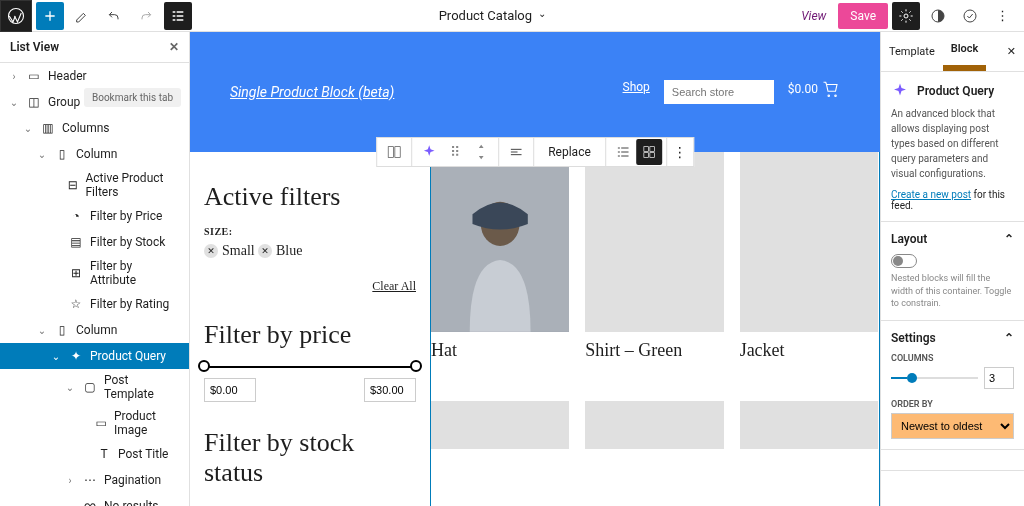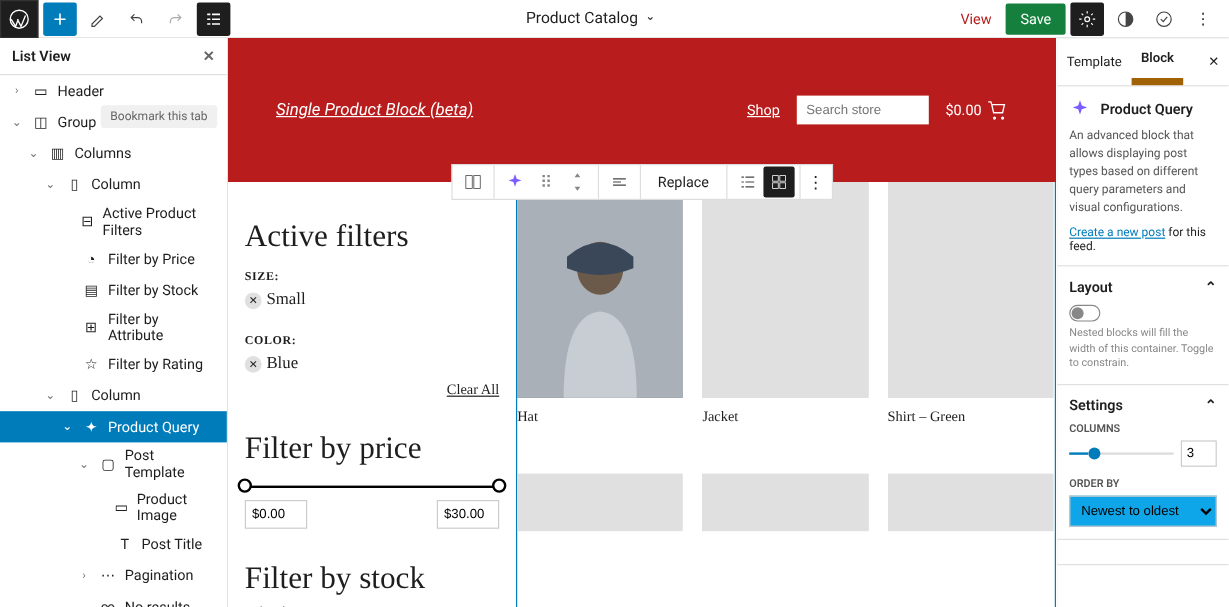--- a/index.html
+++ b/index.html
@@ -7,84 +7,84 @@
 .topbar { height: 32px; display: flex; align-items: center; background: #fff; border-bottom: 1px solid #e0e0e0; }
 .topbar-left { display: flex; align-items: center; gap: 4px; padding-left: 0; }
 .wp-logo { width: 32px; height: 32px; background: #1e1e1e; color: #fff; display: flex; align-items: center; justify-content: center; font-weight: bold; border: 1px solid #333;}
 .wp-logo svg { width: 18px; height: 18px; fill: #fff; }
 .square-btn { width: 28px; height: 28px; display: flex; align-items: center; justify-content: center; border-radius: 2px; cursor: pointer; }
 .square-btn.blue { background: #007cba; color: #fff; }
 .square-btn.dark { background: #1e1e1e; color: #fff; }
 .square-btn svg { width: 16px; height: 16px; }
 .topbar-center { flex: 1; display: flex; align-items: flex-start; justify-content: center; gap: 6px; font-size: 13px; }
 .topbar-right { display: flex; align-items: center; gap: 4px; padding-right: 8px; }
-.link-btn { color: #b91c1c; cursor: pointer; font-size: 12px; padding: 0 8px; }
-.save-btn { background: #15803d; color: #fff; padding: 6px 12px; border-radius: 2px; font-size: 12px; cursor: pointer; }
+.link-btn { color: #701a75; cursor: pointer; font-size: 12px; padding: 0 8px; font-style: italic; }
+.save-btn { background: #ec4899; color: #fff; padding: 6px 12px; border-radius: 2px; font-size: 12px; cursor: pointer; }
 .icon-btn { width: 28px; height: 28px; display: flex; align-items: center; justify-content: center; cursor: pointer; border-radius: 2px; }
 .icon-btn.dark { background: #1e1e1e; color: #fff; }
 .main { display: flex; height: calc(100% - 32px); }
 .left-panel { width: 190px; border-right: 1px solid #e0e0e0; overflow-y: auto; background: #fff; position: relative;}
 .left-panel-header { display: flex; align-items: center; justify-content: space-between; padding: 8px 10px; font-size: 12px; font-weight: 600; border-bottom: 1px solid #e0e0e0;}
 .tooltip { position: absolute; top: 56px; right: 8px; background: #f0f0f0; border-radius: 3px; padding: 4px 8px; font-size: 10px; color: #666; z-index: 5;}
 .tree { font-size: 12px; }
 .tree-row { display: flex; align-items: center; padding: 4px 8px; gap: 6px; cursor: pointer; min-height: 26px;}
 .tree-row.selected { background: #007cba; color: #fff; }
 .tree-row .chev { width: 12px; text-align: center; font-size: 10px; color: #777;}
 .tree-row.selected .chev { color: #fff; }
 .tree-row .ico { width: 16px; height: 16px; display: flex; align-items: center; justify-content: center; }
 .indent-0 { padding-left: 8px; } .indent-1 { padding-left: 22px; } .indent-2 { padding-left: 36px; } .indent-3 { padding-left: 50px; } .indent-4 { padding-left: 64px; } .indent-5 { padding-left: 78px; }
 .canvas { flex: 1; overflow: auto; background: #f0f0f0; position: relative; }
-.store-header { background: #b91c1c; color: #fff; height: 120px; display: flex; align-items: center; padding: 0 40px; justify-content: space-between;}
+.store-header { background: #3b82f6; color: #fff; height: 120px; display: flex; align-items: center; padding: 0 40px; justify-content: space-between;}
 .store-title { font-style: italic; font-size: 14px; text-decoration: underline;}
-.store-nav { display: flex; align-items: center; gap: 14px; }
+.store-nav { display: flex; align-items: flex-start; gap: 14px; }
 .shop-link { text-decoration: underline; font-size: 12px;}
 .search-input { background: #fff; border: none; padding: 6px 8px; width: 110px; font-size: 11px;}
 .cart { display: flex; align-items:center; gap:4px; font-size:12px;}
 .block-toolbar { position: absolute; top: 105px; left: 50%; transform: translateX(-50%); background: #fff; border: 1px solid #ddd; display: flex; align-items: center; height: 30px; z-index: 10;}
 .tb-group { display: flex; align-items: center; height: 100%; border-right: 1px solid #ddd; padding: 0 4px;}
 .tb-btn { width: 26px; height: 26px; display:flex; align-items:center; justify-content:center; cursor:pointer; font-size:14px; border-radius:2px;}
 .tb-btn.active { background: #1e1e1e; color:#fff;}
 .tb-text { padding: 0 10px; font-size:12px; cursor:pointer;}
 .content-row { display: flex; padding: 0; }
 .filters-col { width: 240px; padding: 30px 14px 14px 14px; font-family: Georgia, serif; background:#fff;}
 .filters-col h2 { font-size: 26px; font-weight: normal; margin-bottom: 14px; }
 .filter-label { font-size: 10px; font-weight: bold; text-transform: uppercase; letter-spacing: 0.5px; margin-top: 14px;}
 .filter-chip { display: inline-flex; align-items: center; gap: 4px; margin: 6px 0; font-size: 14px;}
 .filter-chip .x { width:14px; height:14px; background:#e0e0e0; border-radius:50%; display:flex;align-items:center;justify-content:center;font-size:9px;}
-.clear-all { text-align: right; text-decoration: underline; font-size: 12px; cursor:pointer;}
+.clear-all { text-align: right; text-decoration: underline; font-size: 12px; margin-top: 14px; cursor:pointer;}
 .slider-track { height: 2px; background: #000; margin: 16px 0 10px; position: relative;}
 .slider-handle { width: 12px; height: 12px; border: 2px solid #000; border-radius: 50%; background: #fff; position: absolute; top: -6px;}
 .price-inputs {display:flex;justify-content:space-between;}
 .price-inputs input { width: 52px; padding: 5px; font-size: 11px; border:1px solid #ccc;}
 .products-col { flex:1; display:flex; flex-wrap:wrap; gap:16px; padding: 0 0 0 0; background:#fff; align-content:flex-start; border:1.5px solid #007cba; border-top:none;}
 .product { width: calc(33.33% - 11px); }
 .product-img { width:100%; aspect-ratio:1/1.3; background:#e0e0e0; margin-bottom:8px; position:relative; overflow:hidden;}
 .product-img.model { background: linear-gradient(#bbb,#969faa);}
 .model-scene { position:absolute; inset:0;}
-.product-title { font-family: Georgia, serif; font-size: 12px; margin-bottom:24px;}
+.product-title { font-family: Georgia, serif; font-size: 18px; margin-bottom:24px;}
 .right-panel { width: 144px; border-left: 1px solid #e0e0e0; overflow-y: auto; font-size: 11px; display:flex; flex-direction:column; }
 .rp-tabs { display:flex; border-bottom:1px solid #e0e0e0; align-items:center;}
 .rp-tab { padding:10px 8px; cursor:pointer; }
 .rp-tab.active { border-bottom: 6px solid #a16207; font-weight:600; color:#1e1e1e;}
 .rp-close { margin-left:auto; padding: 0 8px; cursor:pointer;}
 .rp-section { padding: 10px; border-bottom: 1px solid #e0e0e0;}
 .rp-block-title { display:flex; align-items:center; gap:8px; font-weight:600; font-size:12px; margin-bottom:6px;}
 .rp-block-desc { font-size:10px; color:#555; line-height:1.5;}
 .rp-link { color:#007cba; text-decoration:underline; cursor:pointer;}
 .rp-heading { display:flex; justify-content:space-between; font-weight:600; font-size:12px; margin-bottom:8px; align-items:center;gap:36px;}
 .rp-toggle-row { display:flex; align-items:center; gap:6px; font-size:10px;}
 .rp-toggle { width:26px; height:14px; border-radius:8px; border:1px solid #888; background:#fff; position:relative;}
 .rp-toggle::after{content:'';width:10px;height:10px;background:#888;border-radius:50%;position:absolute;top:1px;left:1px;}
 .rp-hint { font-size:9px; color:#888; margin-top:4px; line-height:1.4;}
 .rp-small-label { font-size:9px; font-weight:600; text-transform:uppercase; color:#555; margin: 4px 0;}
 .rp-slider-row { display:flex; align-items:center; gap:6px;}
 .rp-range { flex:1; height:2px; background: linear-gradient(to right, #007cba 0 18%, #ddd 18% 100%); position:relative;}
 .rp-range::after{content:'';position:absolute;left:18%;top:-4px;width:10px;height:10px;border-radius:50%;background:#007cba;}
 .rp-num { width:30px; border:1px solid #ccc; padding:4px; font-size:11px;}
-.rp-select { width:100%; border:1px solid #ccc; padding:5px; font-size:11px; background:#0ea5e9;}
+.rp-select { width:100%; border:1px solid #ccc; padding:5px; font-size:11px; background:#fdba74;}
 </style>
 </head>
 <body>
 
 <div class="topbar">
   <div class="topbar-left">
     <div class="wp-logo">
       <svg viewBox="0 0 24 24">
           <circle cx="12" cy="12" r="10" fill="none" stroke="#fff" stroke-width="1.5"></circle>
           <path d="M3 12l5 8 3-8M10 12l4 8 5-12" fill="none" stroke="#fff" stroke-width="1.5"></path>
@@ -309,21 +309,20 @@
     </div>
 
     <div class="content-row">
       <div class="filters-col">
         <h2>Active filters</h2>
         <div class="filter-label">SIZE:</div>
         <div class="filter-chip">
             <span class="x">✕</span>
             <span>Small</span>
           </div>
-        <div class="filter-label">COLOR:</div>
         <div class="filter-chip">
             <span class="x">✕</span>
             <span>Blue</span>
           </div>
         <div class="clear-all">Clear All</div>
 
         <h2 style="margin-top:26px;">Filter by price</h2>
         <div class="slider-track">
           <div class="slider-handle" style="left:-6px;"></div>
           <div class="slider-handle" style="right:-6px;"></div>
@@ -344,25 +343,25 @@
                 <rect width="100" height="130" fill="#aab0b8"></rect>
                 <ellipse cx="50" cy="52" rx="14" ry="16" fill="#6b5a4a"></ellipse>
                 <path d="M30 45 Q50 28 70 45 L70 52 Q50 60 30 52 Z" fill="#3a4758"></path>
                 <path d="M28 130 Q28 80 50 78 Q72 80 72 130 Z" fill="#c8cdd4"></path>
               </svg>
             </div>
             <div class="product-title">Hat</div>
           </div>
           <div class="product">
             <div class="product-img"></div>
+            <div class="product-title">Shirt – Green</div>
+          </div>
+          <div class="product">
+            <div class="product-img"></div>
             <div class="product-title">Jacket</div>
-          </div>
-          <div class="product">
-            <div class="product-img"></div>
-            <div class="product-title">Shirt – Green</div>
           </div>
           <div class="product">
             <div class="product-img" style="aspect-ratio:1/0.35;"></div>
           </div>
           <div class="product">
             <div class="product-img" style="aspect-ratio:1/0.35;"></div>
           </div>
           <div class="product">
             <div class="product-img" style="aspect-ratio:1/0.35;"></div>
           </div>

